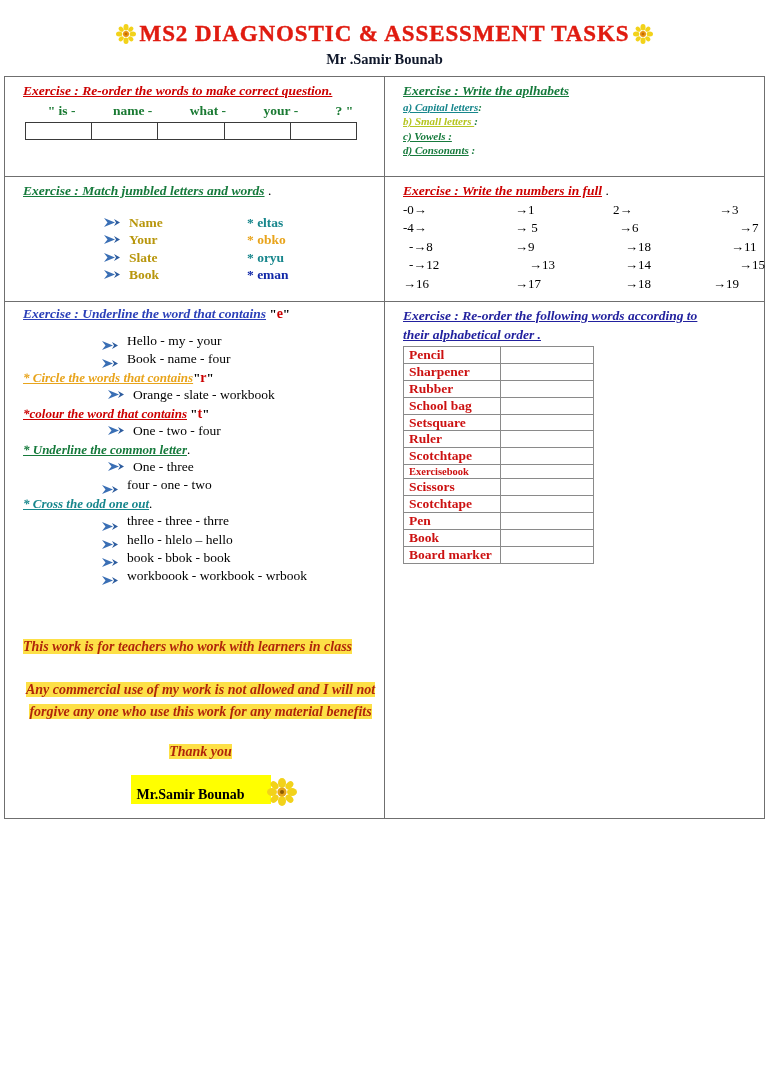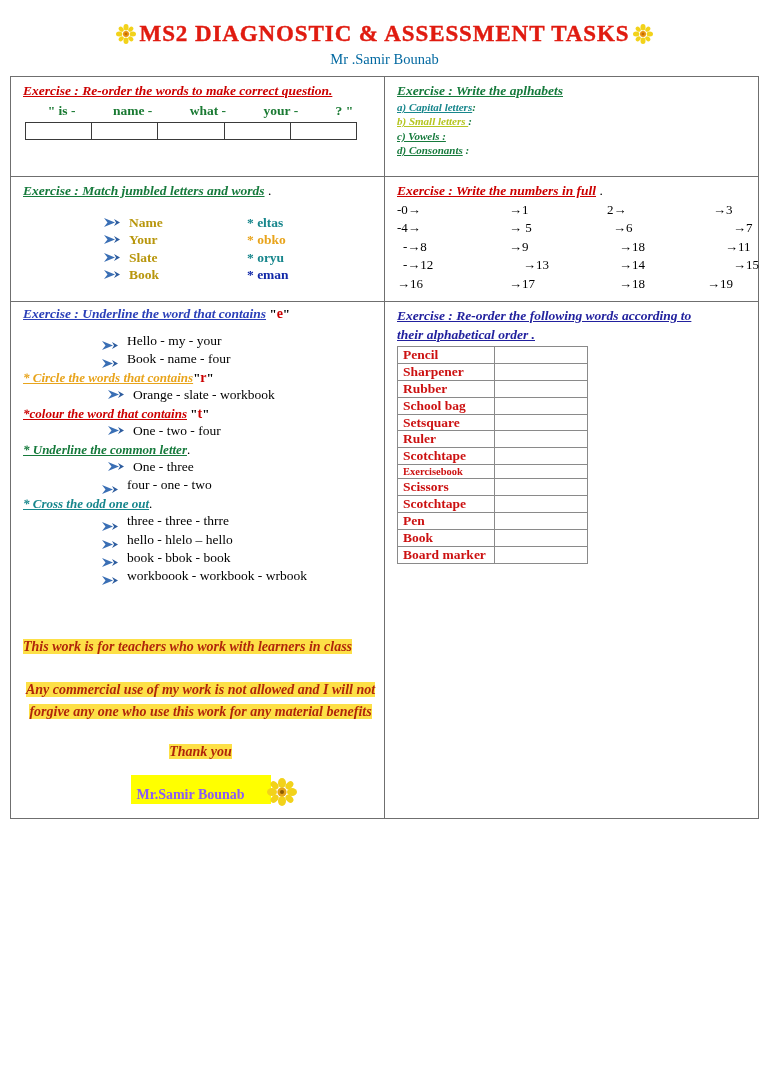--- a/index.html
+++ b/index.html
@@ -34,41 +34,41 @@
     letter-spacing: 0.9px;
     color: #e01b10;
     text-transform: uppercase;
     line-height: 1;
     white-space: nowrap;
     -webkit-text-stroke: 0.4px #e01b10;
   }
   .author {
     margin-top: 6px;
     font-size: 14.5px;
-    font-weight: normal;
-    color: #0369a1;
+    font-weight: bold;
+    color: #0f172a;
     font-family: "Liberation Serif", "DejaVu Serif", serif;
   }
 
   
   .flower { display: inline-block; position: relative; }
   .flower svg { display: block; }
 
   
   .sheet {
     margin: 8px auto 0 auto;
     width: 710px;
     border: 1.3px solid #6f6f6f;
     border-collapse: collapse;
     table-layout: fixed;
   }
   .sheet > tbody > tr > td {
     border: 1.3px solid #6f6f6f;
     vertical-align: top;
-    padding: 4px 6px 4px 12px;
+    padding: 4px 6px 4px 18px;
   }
   .col-l { width: 355px; }
   .col-r { width: 355px; }
 
   
   .ex-head {
     font-style: italic;
     font-weight: bold;
     text-decoration: underline;
     font-size: 13.5px;
@@ -232,21 +232,21 @@
   }
   .sign-badge {
     display: inline-block;
     position: relative;
     background: #ffff00;
     padding: 10px 6px 1px 6px;
     text-align: left;
     min-width: 128px;
   }
   .sign-badge .nm {
-    color: #8b5cf6;
+    color: #000000;
     font-weight: bold;
     font-size: 14px;
   }
   .sign-flower {
     position: absolute;
     right: -26px;
     bottom: -6px;
   }
 </style>
 </head>

